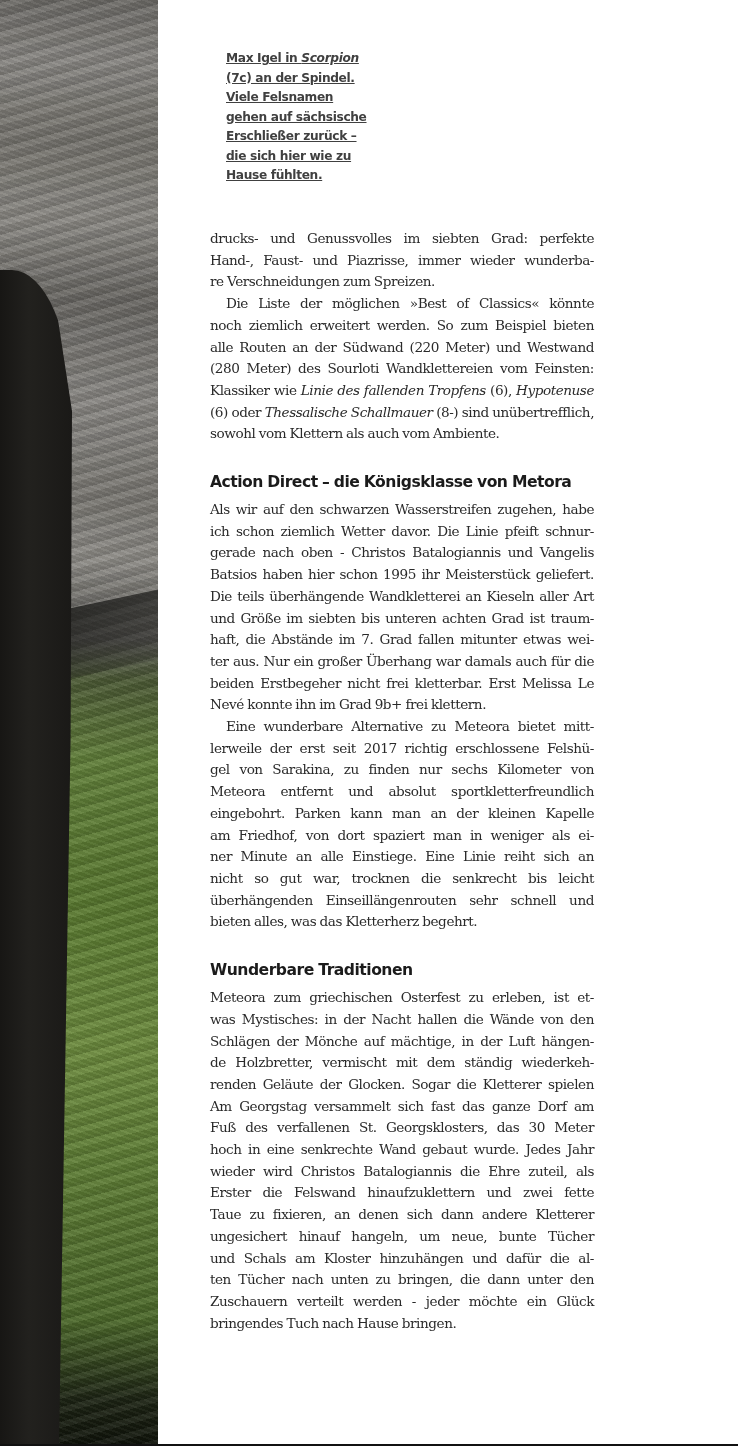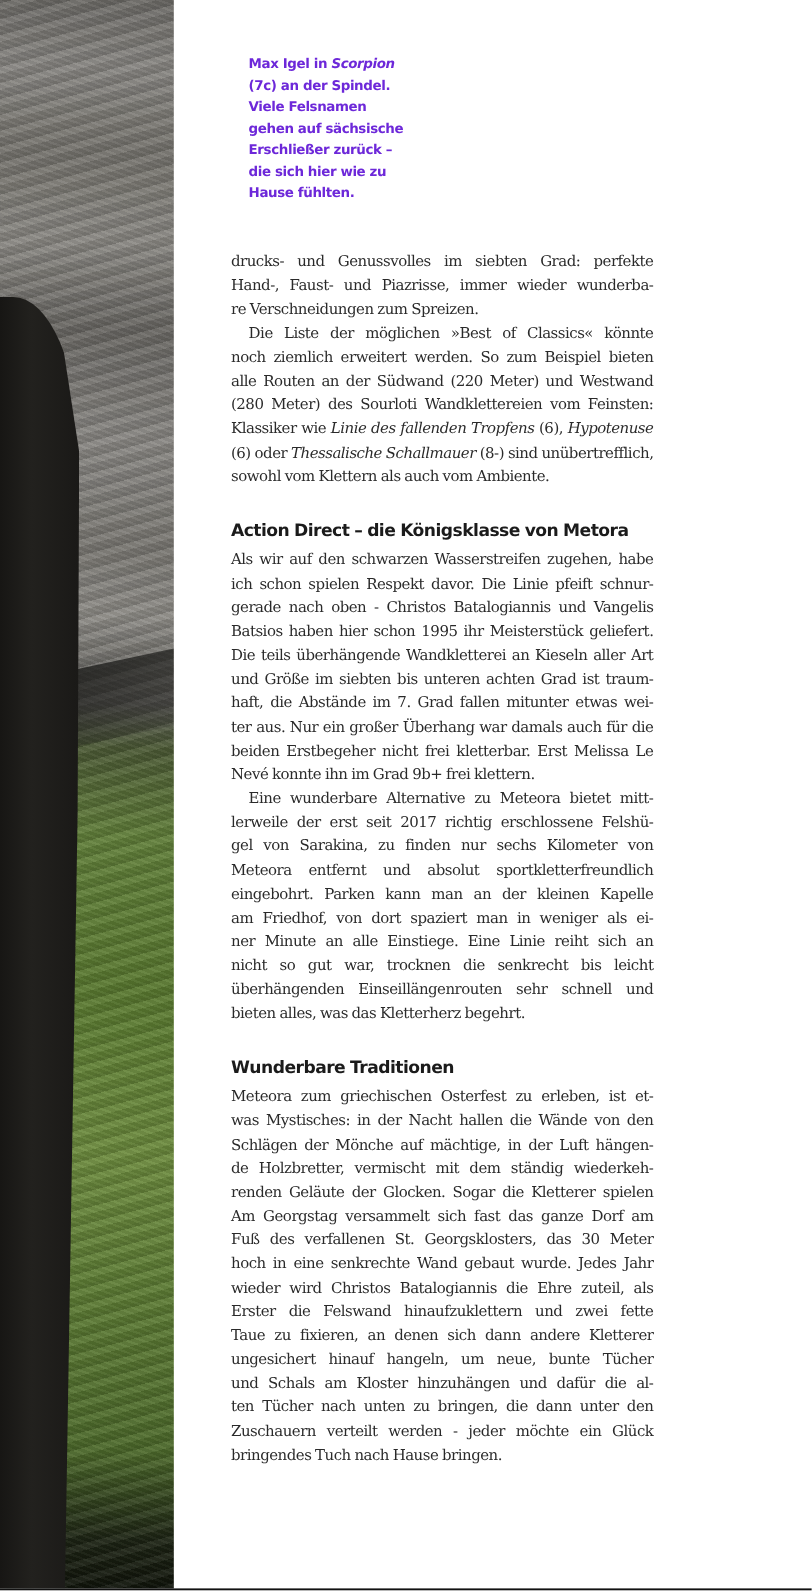--- a/index.html
+++ b/index.html
@@ -35,22 +35,23 @@
     background: linear-gradient(170deg, rgba(20,20,18,0.75), rgba(40,40,36,0.2));
     transform: skewY(-12deg);
   }
   .bottom-rule {
     position: absolute; left: 0; top: 1444px; width: 738px; height: 2px; background: #111;
   }
 
   .caption {
     position: absolute; left: 226px; top: 49px; width: 150px;
     font-family: "DejaVu Sans", sans-serif; font-weight: bold;
-    font-size: 12.2px; line-height: 19.5px; color: #6d28d9;
+    font-size: 12.2px; line-height: 19.5px; color: #404040;
     letter-spacing: -0.35px;
+    text-decoration: underline;
   }
   .caption em { font-style: italic; }
 
   .article {
     position: absolute; left: 210px; top: 228px; width: 384px;
     font-family: "DejaVu Serif", serif; font-size: 13.6px; line-height: 21.7px;
     color: #2a2a2a; letter-spacing: -0.45px; word-spacing: -0.5px;
   }
   .article p { margin: 0; text-align: justify; text-align-last: left; }
   .article em { font-style: italic; }
@@ -94,21 +95,21 @@
     <span class="line">alle Routen an der Südwand (220 Meter) und Westwand</span>
     <span class="line">(280 Meter) des Sourloti Wandklettereien vom Feinsten:</span>
     <span class="line"><span>Klassiker wie </span><em>Linie des fallenden Tropfens</em><span> (6), </span><em>Hypotenuse</em></span>
     <span class="line"><span>(6) oder </span><em>Thessalische Schallmauer</em><span> (8-) sind unübertrefflich,</span></span>
     <span class="line last">sowohl vom Klettern als auch vom Ambiente.</span>
   </p>
 
   <h2>Action Direct – die Königsklasse von Metora</h2>
   <p>
       <span class="line">Als wir auf den schwarzen Wasserstreifen zugehen, habe</span>
-      <span class="line">ich schon spielen Respekt davor. Die Linie pfeift schnur-</span>
+      <span class="line">ich schon ziemlich Wetter davor. Die Linie pfeift schnur-</span>
       <span class="line">gerade nach oben - Christos Batalogiannis und Vangelis</span>
       <span class="line">Batsios haben hier schon 1995 ihr Meisterstück geliefert.</span>
       <span class="line">Die teils überhängende Wandkletterei an Kieseln aller Art</span>
       <span class="line">und Größe im siebten bis unteren achten Grad ist traum-</span>
       <span class="line">haft, die Abstände im 7. Grad fallen mitunter etwas wei-</span>
       <span class="line">ter aus. Nur ein großer Überhang war damals auch für die</span>
       <span class="line">beiden Erstbegeher nicht frei kletterbar. Erst Melissa Le</span>
       <span class="line last">Nevé konnte ihn im Grad 9b+ frei klettern.</span>
     </p>
   <p>

